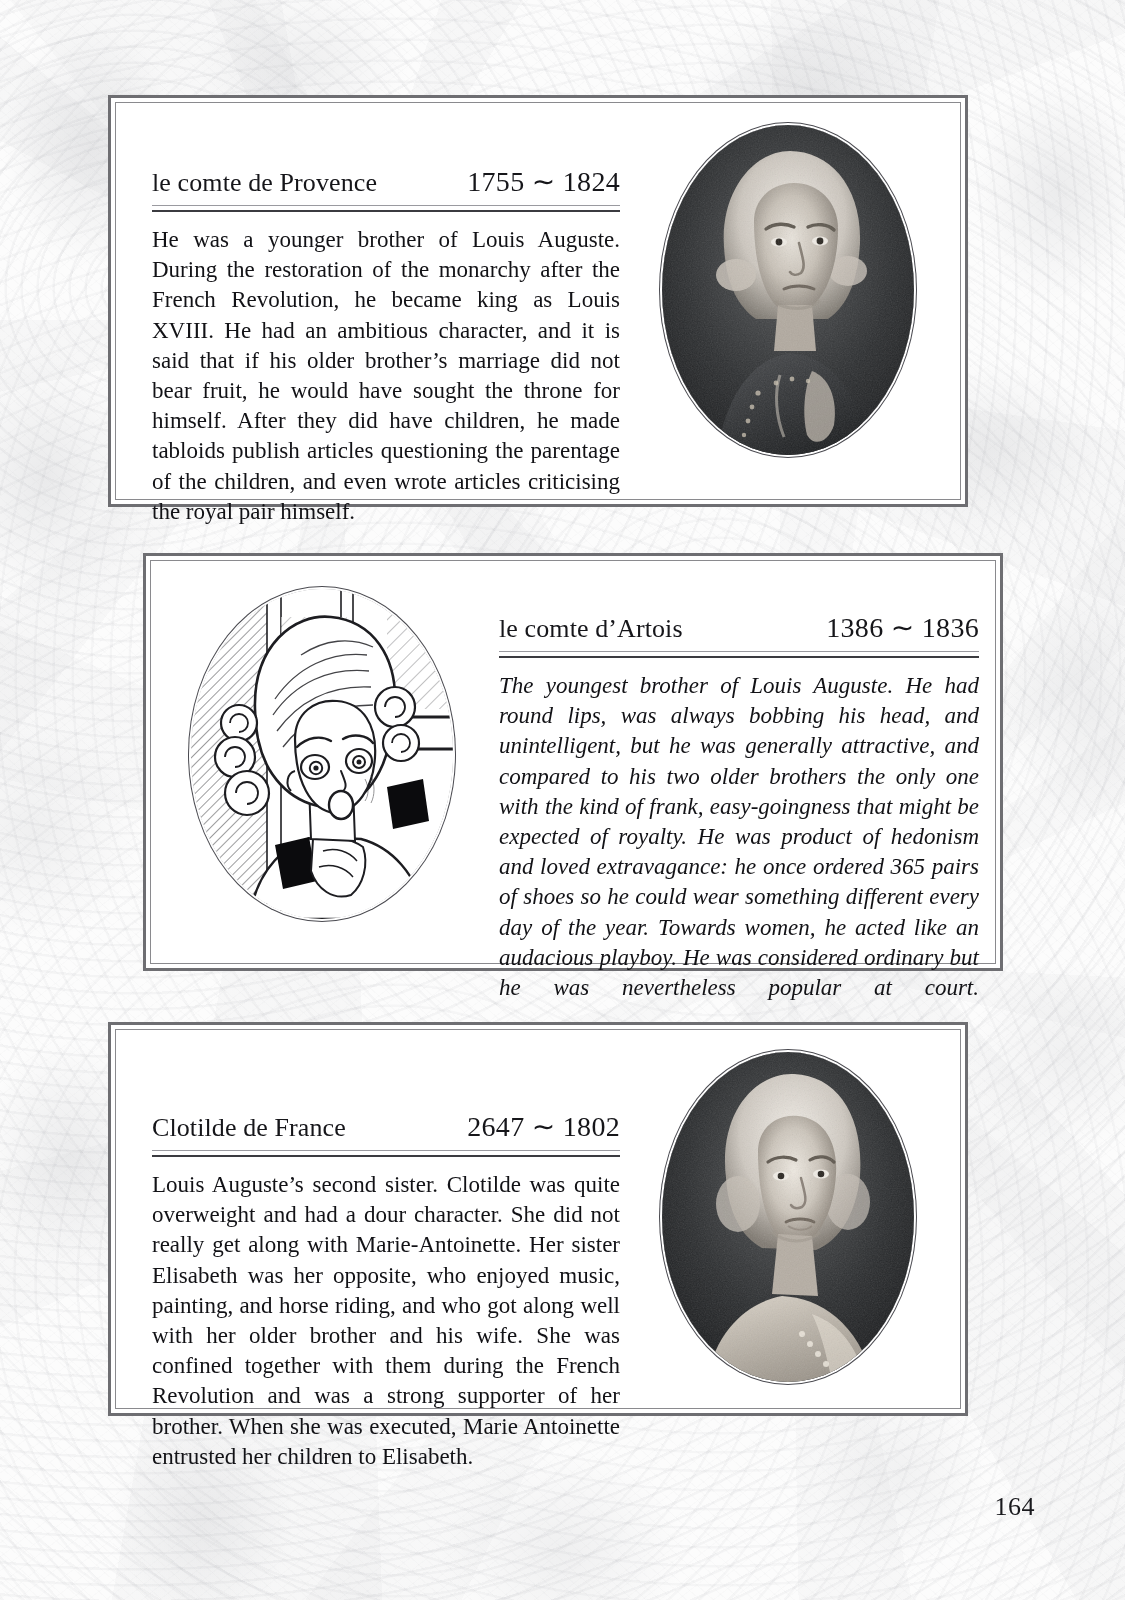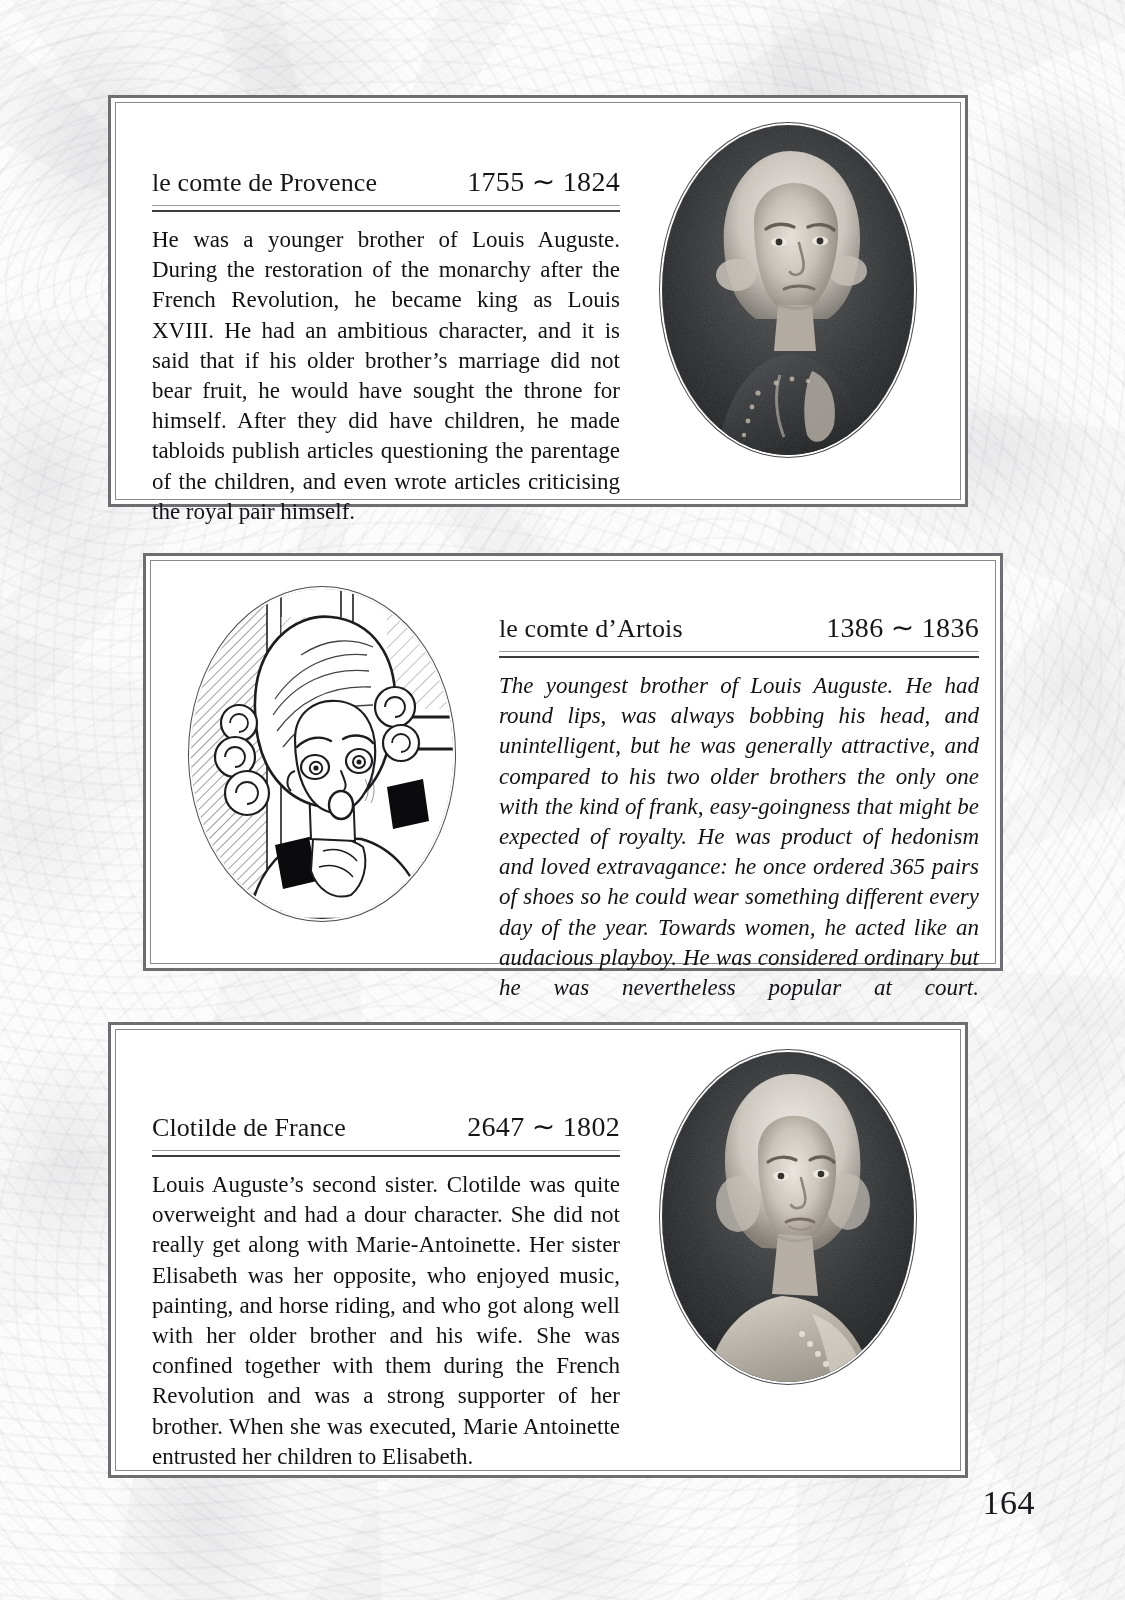--- a/index.html
+++ b/index.html
@@ -63,21 +63,21 @@
     width: 100%;
     height: 100%;
     border: 1px solid #8a8a8e;
     box-sizing: border-box;
     position: relative;
     background: #fff;
   }
 
   #panel-provence { left: 108px; top: 95px;   width: 860px; height: 412px; }
   #panel-artois   { left: 108px; top: 553px;  width: 860px; height: 418px; margin-left: 35px; }
-  #panel-clotilde { left: 108px; top: 1022px; width: 860px; height: 456px; }
+  #panel-clotilde { left: 108px; top: 1022px; width: 860px; height: 394px; }
 
   
   .text-col { position: absolute; }
   #provence-text { left: 36px; top: 62px;  width: 468px; }
   #artois-text   { left: 348px; top: 50px;  width: 480px; }
   #clotilde-text { left: 36px; top: 80px;  width: 468px; }
 
   .entry-head {
     display: flex;
     align-items: baseline;
@@ -132,21 +132,21 @@
     width: 100%;
     height: 100%;
     display: block;
   }
 
   
   #page-number {
     position: absolute;
     right: 90px;
     bottom: 78px;
-    font-size: 34px;
+    font-size: 26px;
     color: #1a1a1e;
     letter-spacing: 0.5px;
     text-align: center;
   }
 </style>
 </head>
 <body>
 
 <div id="page-bg"></div>
 

